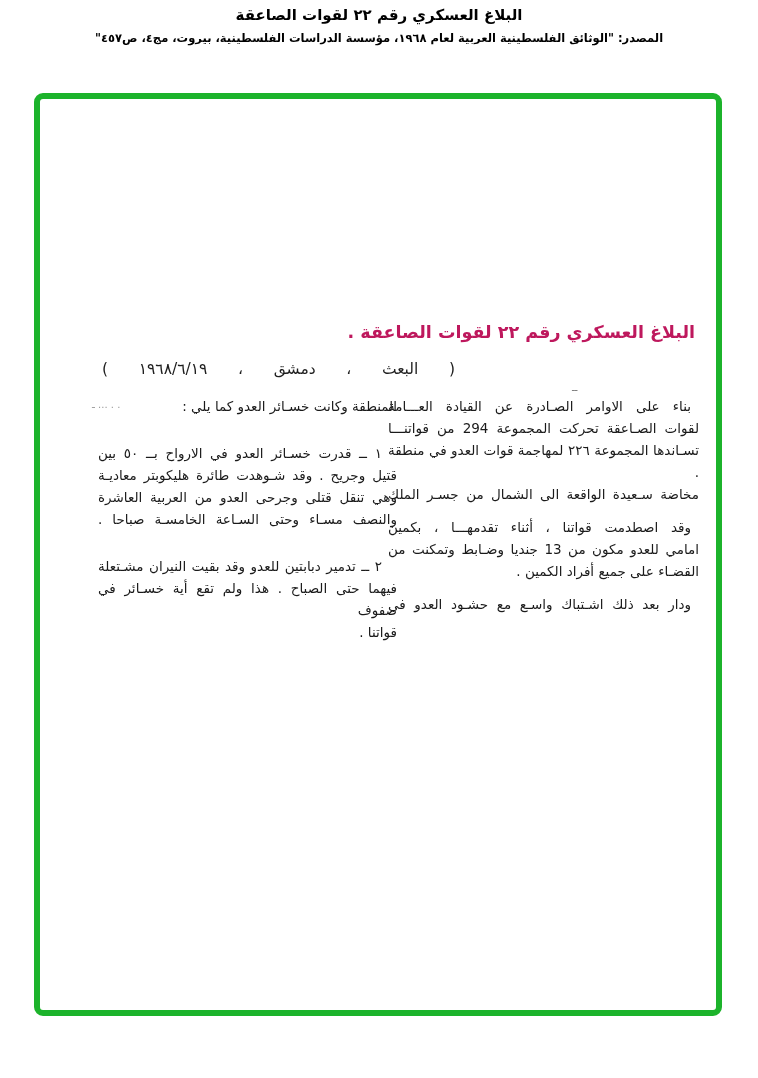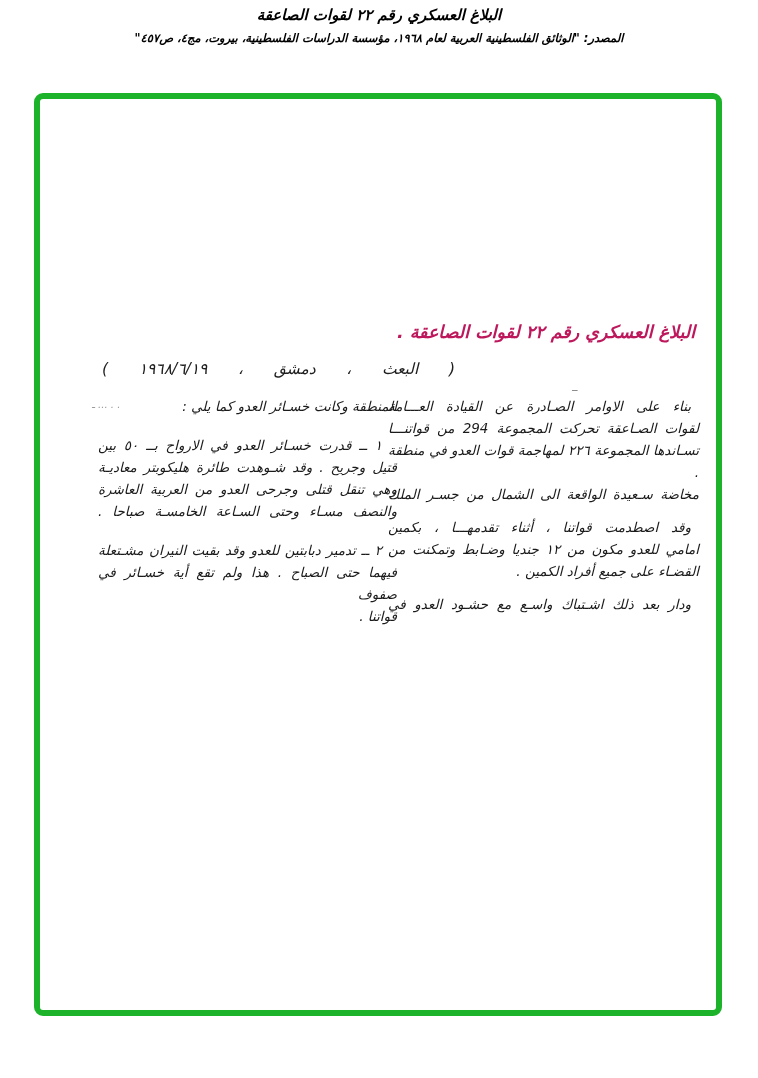--- a/index.html
+++ b/index.html
@@ -4,21 +4,20 @@
 <style>
   html, body { margin: 0; padding: 0; background: #ffffff; }
   #page {
     position: relative;
     width: 758px;
     height: 1078px;
     background: #ffffff;
     font-family: "DejaVu Sans", sans-serif;
     color: #191919;
     overflow: hidden;
-    font-style: italic;
   }
 
   
   .hdr-title {
     position: absolute; left: 0; top: 6px; width: 100%;
     text-align: center; direction: rtl;
     font-size: 15px; font-weight: bold; color: #000;
   }
   .hdr-source {
     position: absolute; left: 0; top: 31px; width: 100%;
@@ -51,21 +50,21 @@
   
   .col {
     position: absolute; direction: rtl;
     font-size: 13.5px; line-height: 22px; color: #1a1a1a;
   }
   .col-right { left: 388px; top: 395px; width: 311px; }
   .col-left  { left: 98px;  top: 395px; width: 299px; }
 
   .para { margin: 0; }
   .col-right .para + .para { margin-top: 11px; }
-  .col-left  .para + .para { margin-top: 17px; }
+  .col-left  .para + .para { margin-top: 25px; }
 
   .line { text-align: justify; text-align-last: justify; }
   .line.end { text-align-last: right; }
   .col-right .line.ind { padding-right: 8px; }
   .col-left  .line.ind { padding-right: 15px; }
 
   
   .artifact {
     position: absolute; color: #9a9a9a; font-size: 10px;
     letter-spacing: 4px; direction: ltr;
@@ -91,21 +90,21 @@
 
   <div class="col col-right">
     <div class="para">
         <div class="line ind">بناء على الاوامر الصـادرة عن القيادة العـــامة</div>
         <div class="line">لقوات الصـاعقة تحركت المجموعة 294 من قواتنـــا</div>
         <div class="line">تسـاندها المجموعة ٢٢٦ لمهاجمة قوات العدو في منطقة .</div>
         <div class="line">مخاضة سـعيدة الواقعة الى الشمال من جسـر الملك</div>
       </div>
     <div class="para">
         <div class="line ind">وقد اصطدمت قواتنا ، أثناء تقدمهـــا ، بكمين</div>
-        <div class="line">امامي للعدو مكون من ١٢ جنديا وضـابط وتمكنت من</div>
+        <div class="line">امامي للعدو مكون من 13 جنديا وضـابط وتمكنت من</div>
         <div class="line end">القضـاء على جميع أفراد الكمين .</div>
       </div>
     <div class="para">
         <div class="line ind">ودار بعد ذلك اشـتباك واسـع مع حشـود العدو في</div>
       </div>
   </div>
 
   <div class="col col-left">
     <div class="para">
         <div class="line end">المنطقة وكانت خسـائر العدو كما يلي :</div>

